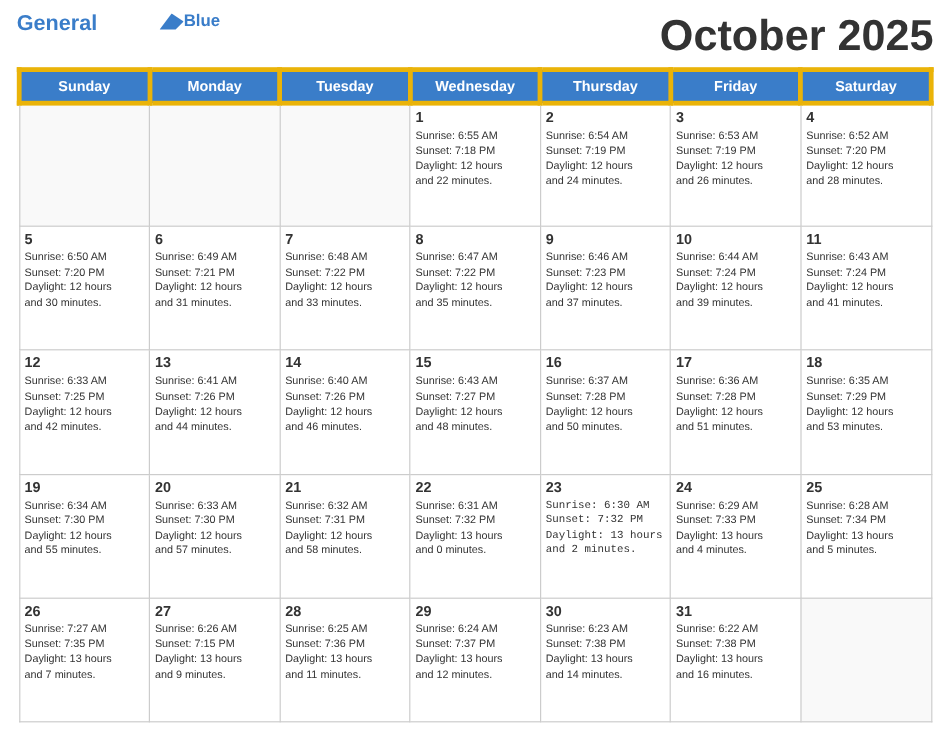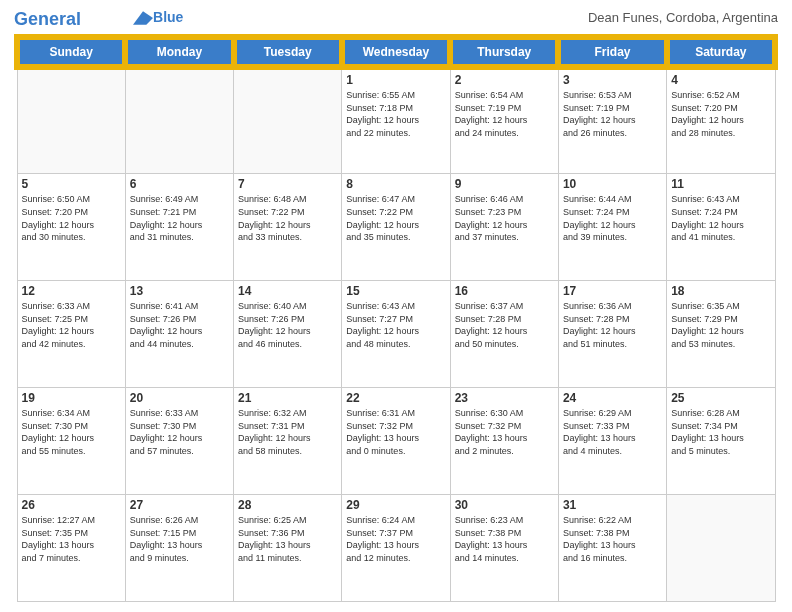--- a/index.html
+++ b/index.html
@@ -63,21 +63,21 @@
       width: 100%;
       table-layout: fixed;
     }
     .calendar th {
       background-color: #3a7dc9;
       color: #fff;
       font-size: 12px;
       font-weight: bold;
       text-align: center;
       padding: 5px 2px;
-      border: 6px solid #eab308;
+      border: 4px solid #eab308;
     }
     .calendar td {
       border: 1px solid #ccc;
       vertical-align: top;
       padding: 3px 4px;
       font-size: 9.5px;
       color: #333;
       background: #fff;
       height: 88px;
     }
@@ -106,21 +106,21 @@
         <span class="logo-text">
           <span class="blue">General</span>
         </span>
         <svg class="logo-icon" viewBox="0 0 24 16" xmlns="http://www.w3.org/2000/svg">
           <polygon points="0,16 12,0 24,8 16,16" fill="#3a7dc9"></polygon>
         </svg>
       </div>
       <span class="logo-text" style="color:#3a7dc9;font-size:14px;font-weight:bold;">Blue</span>
     </div>
     <div class="title-block">
-      <div class="subtitle">Dean Funes, Cordoba, Argentina</div>
+      <div class="month-title">October 2025</div>
     </div>
   </div>
 
   <table class="calendar">
     <thead>
       <tr>
         <th>Sunday</th>
         <th>Monday</th>
         <th>Tuesday</th>
         <th>Wednesday</th>
@@ -289,21 +289,21 @@
           </td>
           <td>
             <span class="day-number">22</span>
             <div class="day-info" style="white-space: pre-line;">Sunrise: 6:31 AM
 Sunset: 7:32 PM
 Daylight: 13 hours
 and 0 minutes.</div>
           </td>
           <td>
             <span class="day-number">23</span>
-            <div class="day-info" style="white-space: pre-line;">Sunrise: 6:30 AM
+            <div class="day-info" style="white-space: pre-line; font-family: Liberation Mono, monospace;">Sunrise: 6:30 AM
 Sunset: 7:32 PM
 Daylight: 13 hours
 and 2 minutes.</div>
           </td>
           <td>
             <span class="day-number">24</span>
             <div class="day-info" style="white-space: pre-line;">Sunrise: 6:29 AM
 Sunset: 7:33 PM
 Daylight: 13 hours
 and 4 minutes.</div>
@@ -312,21 +312,21 @@
             <span class="day-number">25</span>
             <div class="day-info" style="white-space: pre-line;">Sunrise: 6:28 AM
 Sunset: 7:34 PM
 Daylight: 13 hours
 and 5 minutes.</div>
           </td>
         </tr>
         <tr>
           <td>
             <span class="day-number">26</span>
-            <div class="day-info" style="white-space: pre-line;">Sunrise: 12:27 AM
+            <div class="day-info" style="white-space: pre-line;">Sunrise: 7:27 AM
 Sunset: 7:35 PM
 Daylight: 13 hours
 and 7 minutes.</div>
           </td>
           <td>
             <span class="day-number">27</span>
             <div class="day-info" style="white-space: pre-line;">Sunrise: 6:26 AM
 Sunset: 7:15 PM
 Daylight: 13 hours
 and 9 minutes.</div>

